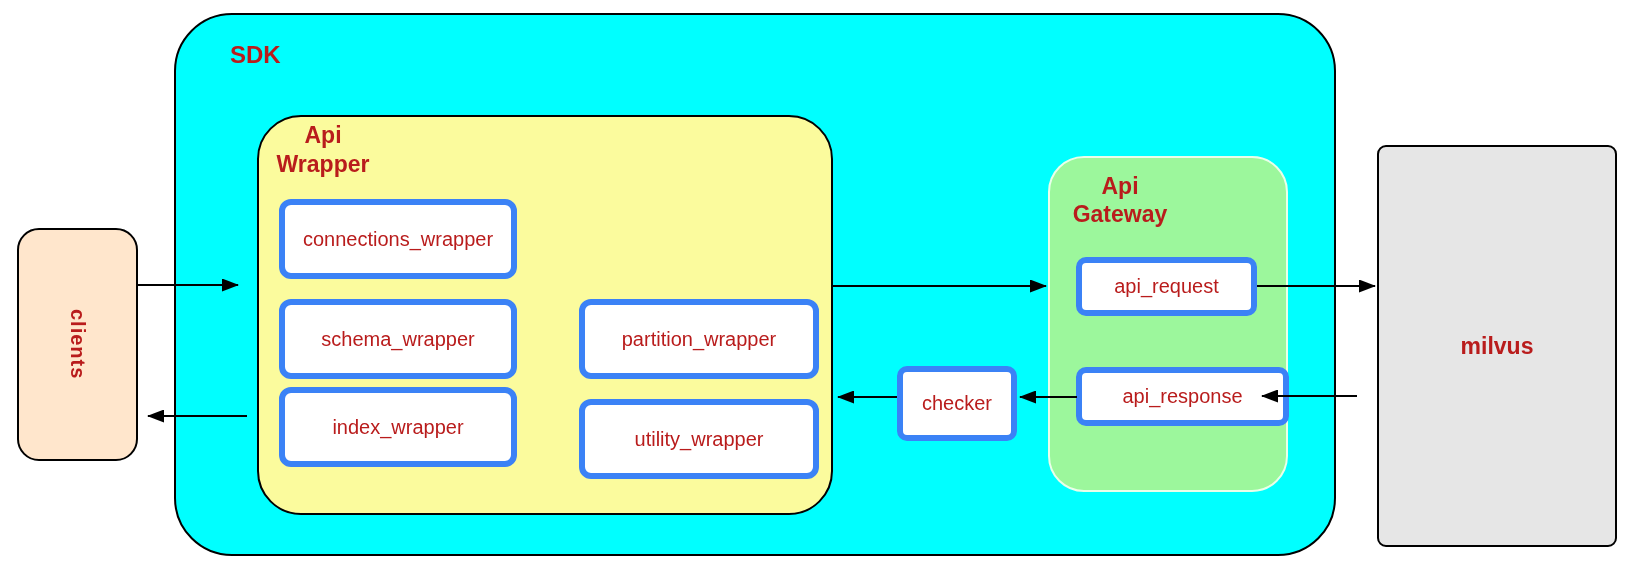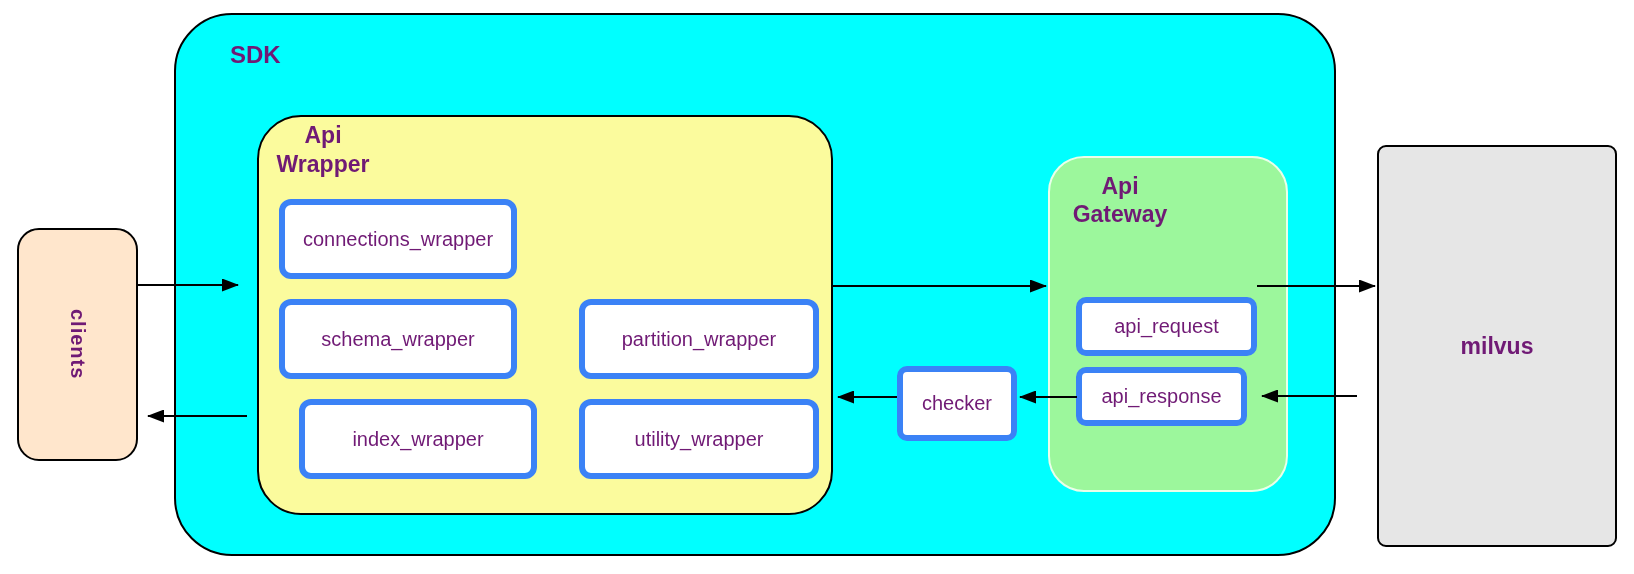--- a/index.html
+++ b/index.html
@@ -1,21 +1,21 @@
 <!DOCTYPE html>
 <html><head>
 <meta charset="utf-8">
 <style>
   html,body{margin:0;padding:0;background:#ffffff;}
   .canvas{
     position:relative;
     width:1634px;height:574px;
     background:#ffffff;
     font-family:"Liberation Sans",sans-serif;
-    color:#701a75;
+    color:#b91c1c;
     overflow:hidden;
   }
   .node{position:absolute;box-sizing:border-box;border:2px solid #000;}
 
   
   .sdk{left:174px;top:13px;width:1162px;height:543px;background:#00FFFF;border-radius:58px;}
   .sdk-label{position:absolute;left:54px;top:26px;font-size:24px;font-weight:bold;}
 
   .api-wrapper{left:257px;top:115px;width:576px;height:400px;background:#FBFB9D;border-radius:44px;}
   .api-wrapper-label{position:absolute;left:8px;top:4px;width:112px;text-align:center;
@@ -36,26 +36,26 @@
   
   .wbox{position:absolute;box-sizing:border-box;background:#ffffff;border:6px solid #3b82f6;
     border-radius:12px;display:flex;align-items:center;justify-content:center;font-size:20px;}
   .wbox.r10{border-radius:10px;}
 
   
   .w-connections{left:20px;top:82px;width:238px;height:80px;}
   .w-collections{left:320px;top:82px;width:240px;height:80px;}
   .w-schema{left:20px;top:182px;width:238px;height:80px;}
   .w-partition{left:320px;top:182px;width:240px;height:80px;}
-  .w-index{left:20px;top:282px;width:238px;height:80px;margin-left:20px;}
+  .w-index{left:20px;top:270px;width:238px;height:80px;}
   .w-utility{left:320px;top:282px;width:240px;height:80px;}
 
   
-  .api-request{left:1076px;top:257px;width:181px;height:59px;margin-top:40px;}
-  .api-response{left:1076px;top:367px;width:171px;height:59px;}
+  .api-request{left:1076px;top:257px;width:181px;height:59px;}
+  .api-response{left:1076px;top:367px;width:213px;height:59px;}
   .checker{left:897px;top:366px;width:120px;height:75px;}
 
   .arrows{position:absolute;left:0;top:0;z-index:10;pointer-events:none;}
 </style>
 </head>
 <body>
 
 <div class="canvas">
 
   <div class="node sdk">

